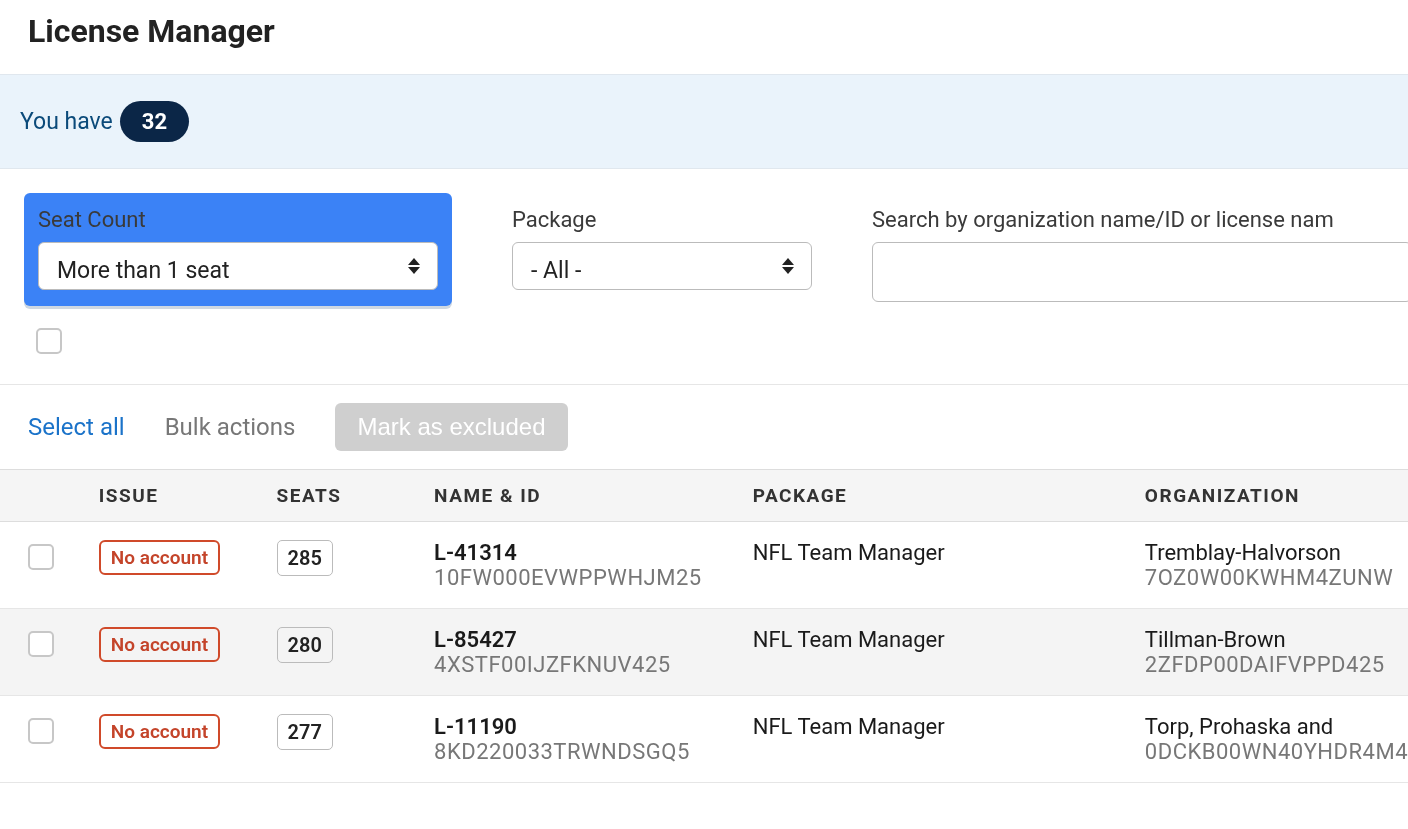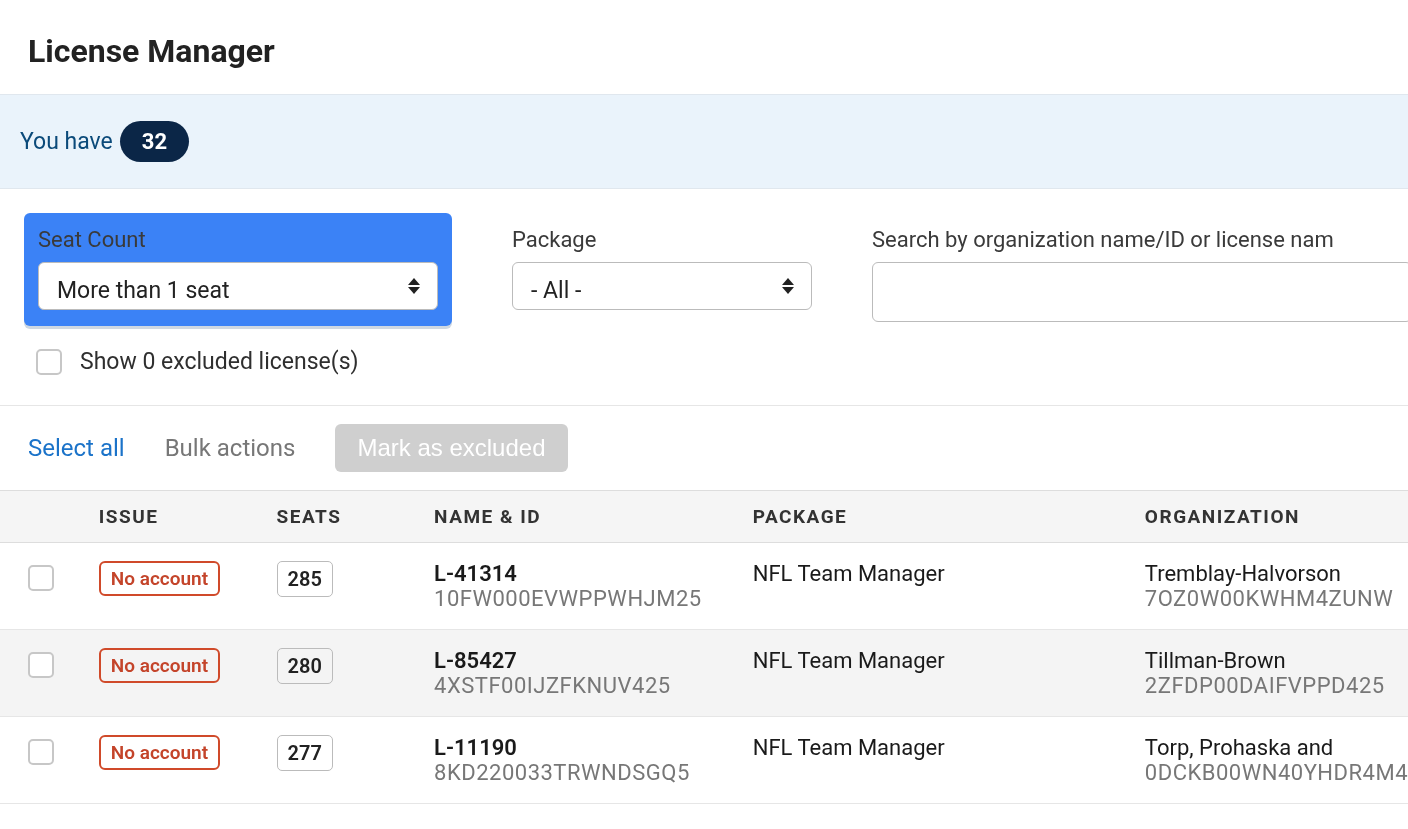--- a/index.html
+++ b/index.html
@@ -7,21 +7,21 @@
     font-family: -apple-system, BlinkMacSystemFont, "Segoe UI", Roboto, "Helvetica Neue", Arial, sans-serif;
     background: #fff;
     color: #333;
     width: 1408px;
     overflow-x: hidden;
   }
   .page-title {
     font-size: 32px;
     font-weight: 700;
     color: #222;
-    padding: 32px 0 24px 28px;
+    padding: 12px 0 24px 28px;
   }
   .info-banner {
     background: #eaf3fb;
     padding: 26px 0 26px 20px;
     border-top: 1px solid #e0e7ee;
     border-bottom: 1px solid #e0e7ee;
     font-size: 23px;
     color: #0b4a7a;
     display: flex;
     align-items: center;
@@ -236,21 +236,20 @@
   </div>
 
   <div class="filter-group" style="padding-top:14px;">
     <span class="filter-label">Search by organization name/ID or license nam</span>
     <input class="search-input" type="text" style="">
   </div>
 </div>
 
 <div class="excluded-row">
   <div class="checkbox"></div>
-  <span class="excluded-label">Show 0 excluded license(s)</span>
 </div>
 
 <div class="actions-bar">
   <span class="link-action">Select all</span>
   <span class="muted-label">Bulk actions</span>
   <button class="btn-disabled">Mark as excluded</button>
 </div>
 
 <table class="table">
   <thead>

